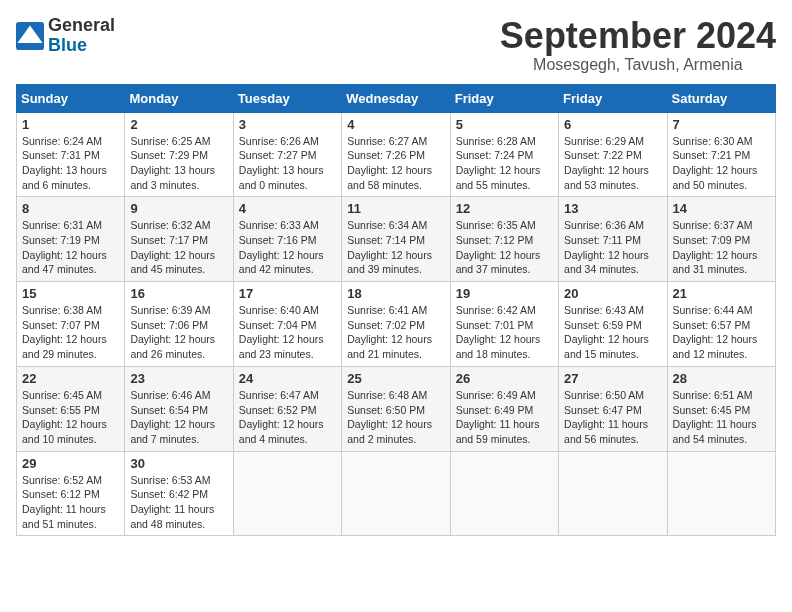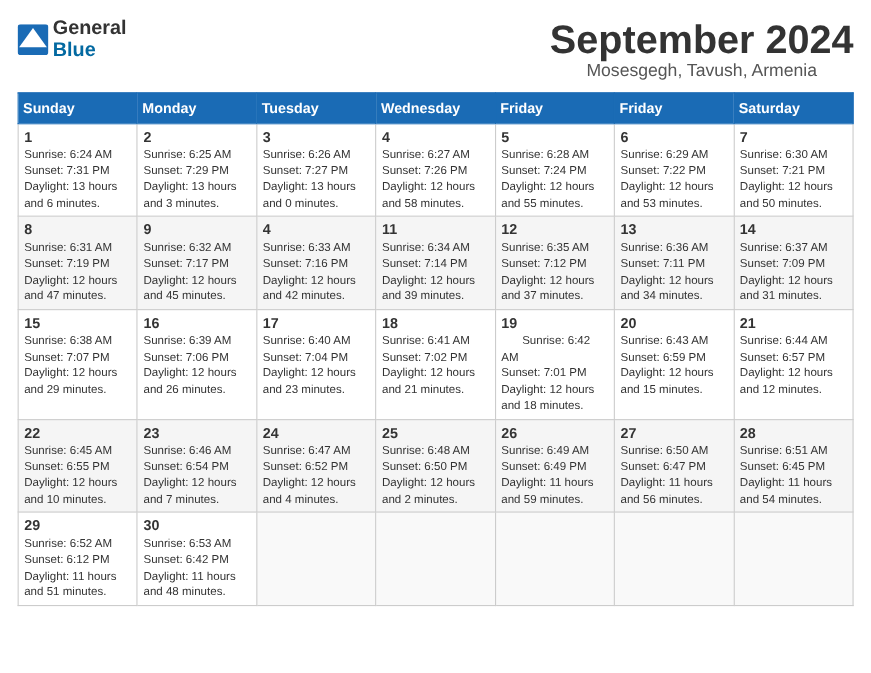--- a/index.html
+++ b/index.html
@@ -189,21 +189,21 @@
 Daylight: 12 hours
 and 26 minutes.</span></td>
         <td><span class="day-num">17</span><span style="white-space: pre-line; line-height: 1.4;">Sunrise: 6:40 AM
 Sunset: 7:04 PM
 Daylight: 12 hours
 and 23 minutes.</span></td>
         <td><span class="day-num">18</span><span style="white-space: pre-line; line-height: 1.4;">Sunrise: 6:41 AM
 Sunset: 7:02 PM
 Daylight: 12 hours
 and 21 minutes.</span></td>
-        <td><span class="day-num">19</span><span style="white-space: pre-line; line-height: 1.4; margin-left: 19px;">Sunrise: 6:42 AM
+        <td><span class="day-num">19</span><span style="white-space: pre-line; line-height: 1.4;">Sunrise: 6:42 AM
 Sunset: 7:01 PM
 Daylight: 12 hours
 and 18 minutes.</span></td>
         <td><span class="day-num">20</span><span style="white-space: pre-line; line-height: 1.4;">Sunrise: 6:43 AM
 Sunset: 6:59 PM
 Daylight: 12 hours
 and 15 minutes.</span></td>
         <td><span class="day-num">21</span><span style="white-space: pre-line; line-height: 1.4;">Sunrise: 6:44 AM
 Sunset: 6:57 PM
 Daylight: 12 hours

